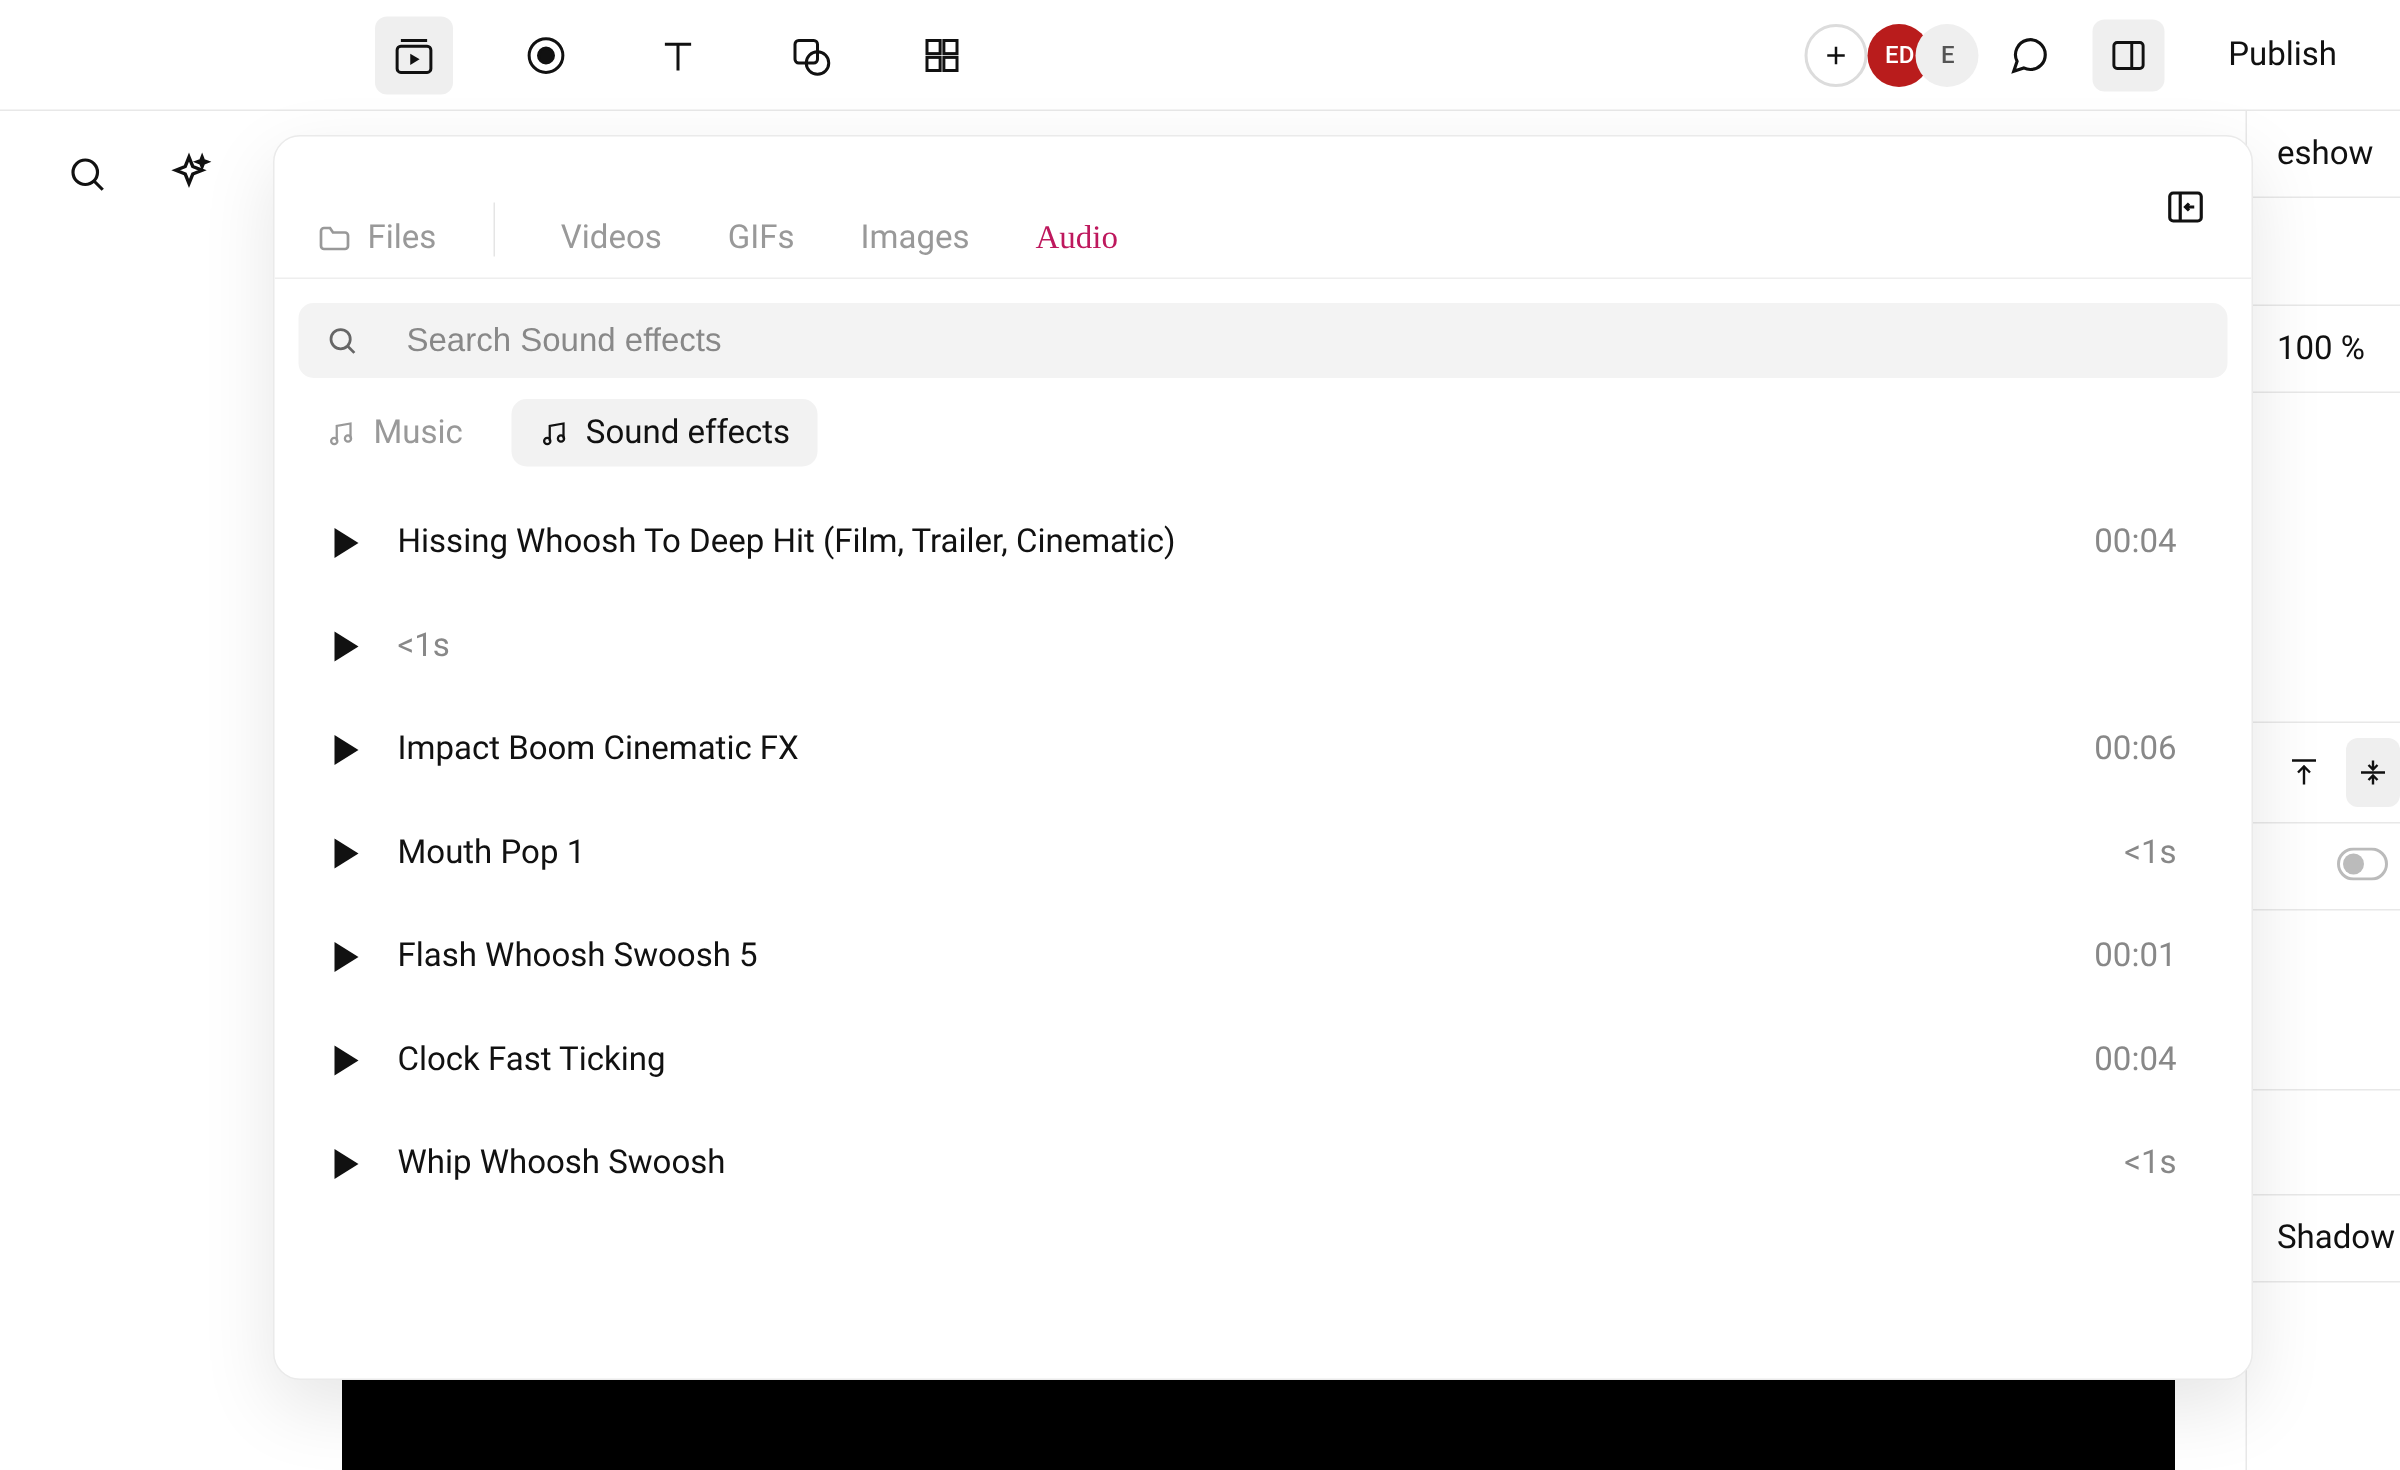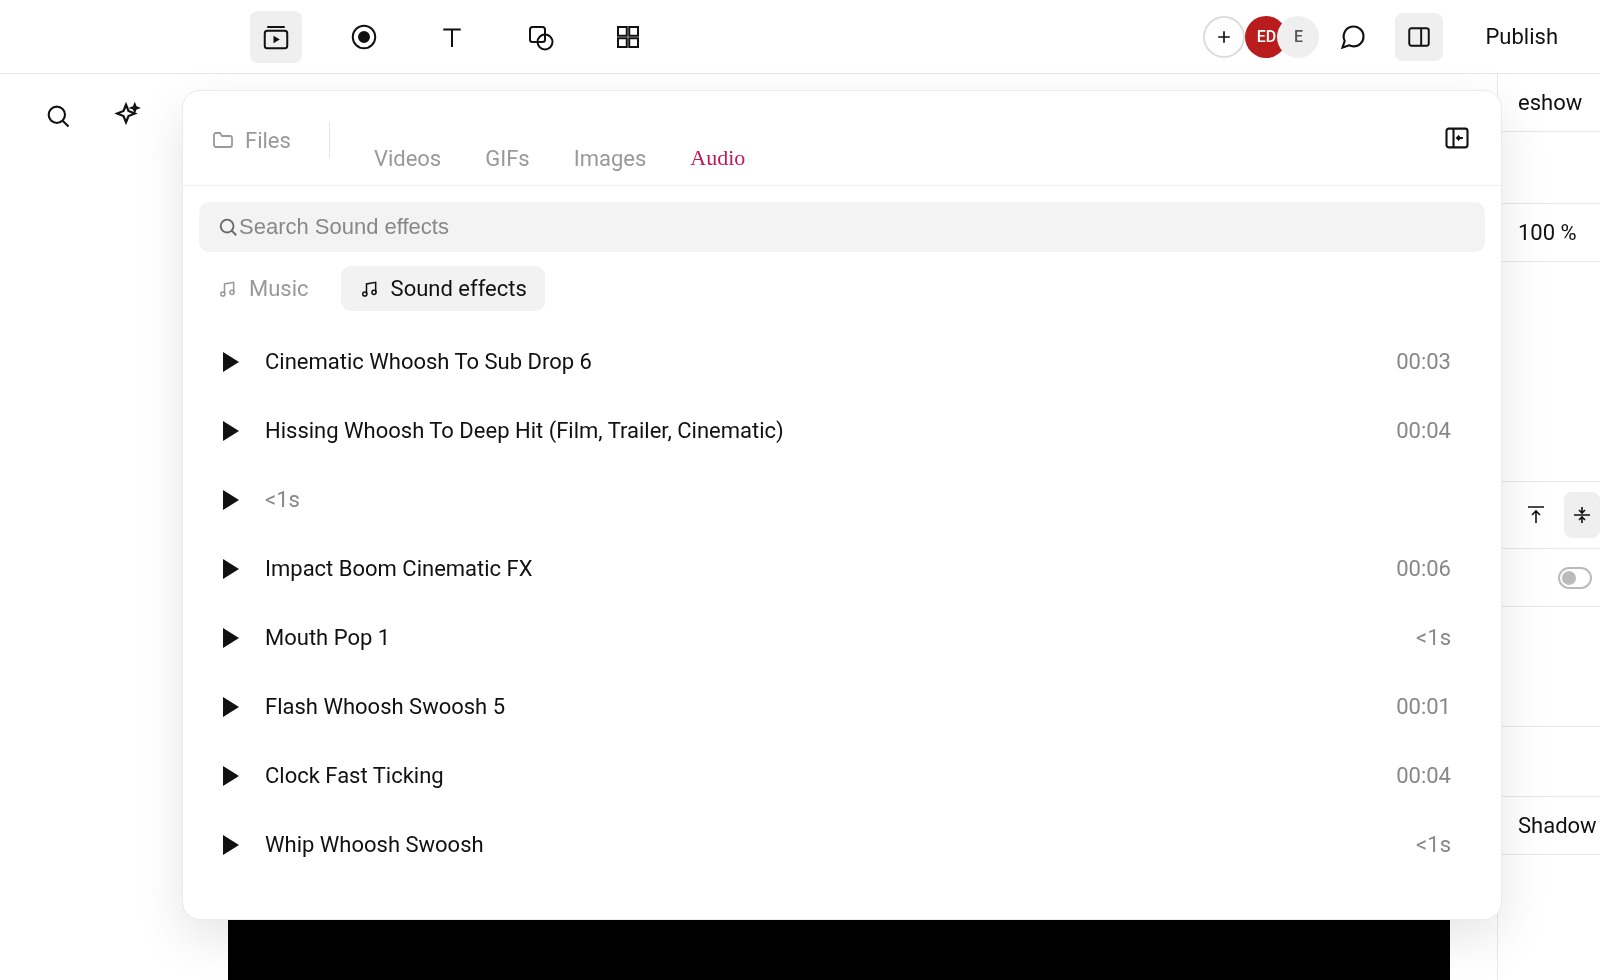--- a/index.html
+++ b/index.html
@@ -69,21 +69,21 @@
   }
   .right-panel-section {
     padding: 16px 0 16px 20px;
     border-bottom: 1px solid #e8e8e8;
     font-size: 22px;
     white-space: nowrap;
   }
   .right-panel-row {
     padding: 16px 0 16px 20px;
     border-bottom: 1px solid #e8e8e8;
-    display: flex; align-items: center; gap: 10px;
+    display: flex; gap: 10px;
     font-size: 22px;
     white-space: nowrap;
     min-height: 58px;
   }
   .right-align-btns {
     padding: 10px 0 10px 20px;
     display: flex; gap: 10px;
     border-bottom: 1px solid #e8e8e8;
   }
   .align-btn {
@@ -108,21 +108,21 @@
     position: absolute;
     left: 182px; top: 90px; width: 1320px; height: 830px;
     background: #fff;
     border: 1px solid #eaeaea;
     border-radius: 18px;
     box-shadow: 0 18px 50px rgba(0,0,0,0.10);
     display: flex; flex-direction: column;
     overflow: hidden;
   }
   .popover-tabs {
-    display: flex; align-items: center;
+    display: flex; align-items: flex-end;
     padding: 18px 28px 14px 28px;
     gap: 44px;
     font-size: 22px;
     position: relative;
   }
   .files-tab {
     display: flex; align-items: center; gap: 10px; color: #999; cursor: pointer;
   }
   .files-divider {
     width: 1px; height: 36px; background: #e5e5e5; margin-left: -6px;
@@ -132,21 +132,21 @@
   .collapse-btn {
     position: absolute; right: 28px; top: 50%; transform: translateY(-50%);
     width: 32px; height: 32px; cursor: pointer;
     display: flex; align-items: center; justify-content: center;
   }
   .popover-hr { height: 1px; background: #eee; }
 
   .search-wrap { padding: 16px 16px 8px 16px; }
   .search-bar {
     background: #f3f3f3; border-radius: 10px;
-    display: flex; align-items: center; gap: 0;
+    display: flex; align-items: center; gap: 32px;
     padding: 12px 18px;
   }
   .search-input {
     border: 0; background: transparent; outline: 0;
     font-size: 22px; color: #333; flex: 1;
   }
   .search-input::placeholder { color: #888; }
 
   .category-pills { display: flex; gap: 14px; padding: 6px 16px 12px 16px; }
   .pill {
@@ -342,25 +342,20 @@
           <circle cx="7" cy="18" r="2.5"></circle>
           <circle cx="18" cy="16" r="2.5"></circle>
       </svg>
       <span>Sound effects</span>
     </div>
   </div>
 
   <div class="tracks" id="tracks-container">
       <div class="track-row">
         <div class="play-triangle"></div>
-        <div class="track-title">Cinematic Whoosh To Sub Drop 6</div>
-        <div class="track-duration">00:03</div>
-      </div>
-      <div class="track-row">
-        <div class="play-triangle"></div>
         <div class="track-title">Hissing Whoosh To Deep Hit (Film, Trailer, Cinematic)</div>
         <div class="track-duration">00:04</div>
       </div>
       <div class="track-row">
         <div class="play-triangle"></div>
         <div class="track-duration">&lt;1s</div>
       </div>
       <div class="track-row">
         <div class="play-triangle"></div>
         <div class="track-title">Impact Boom Cinematic FX</div>

